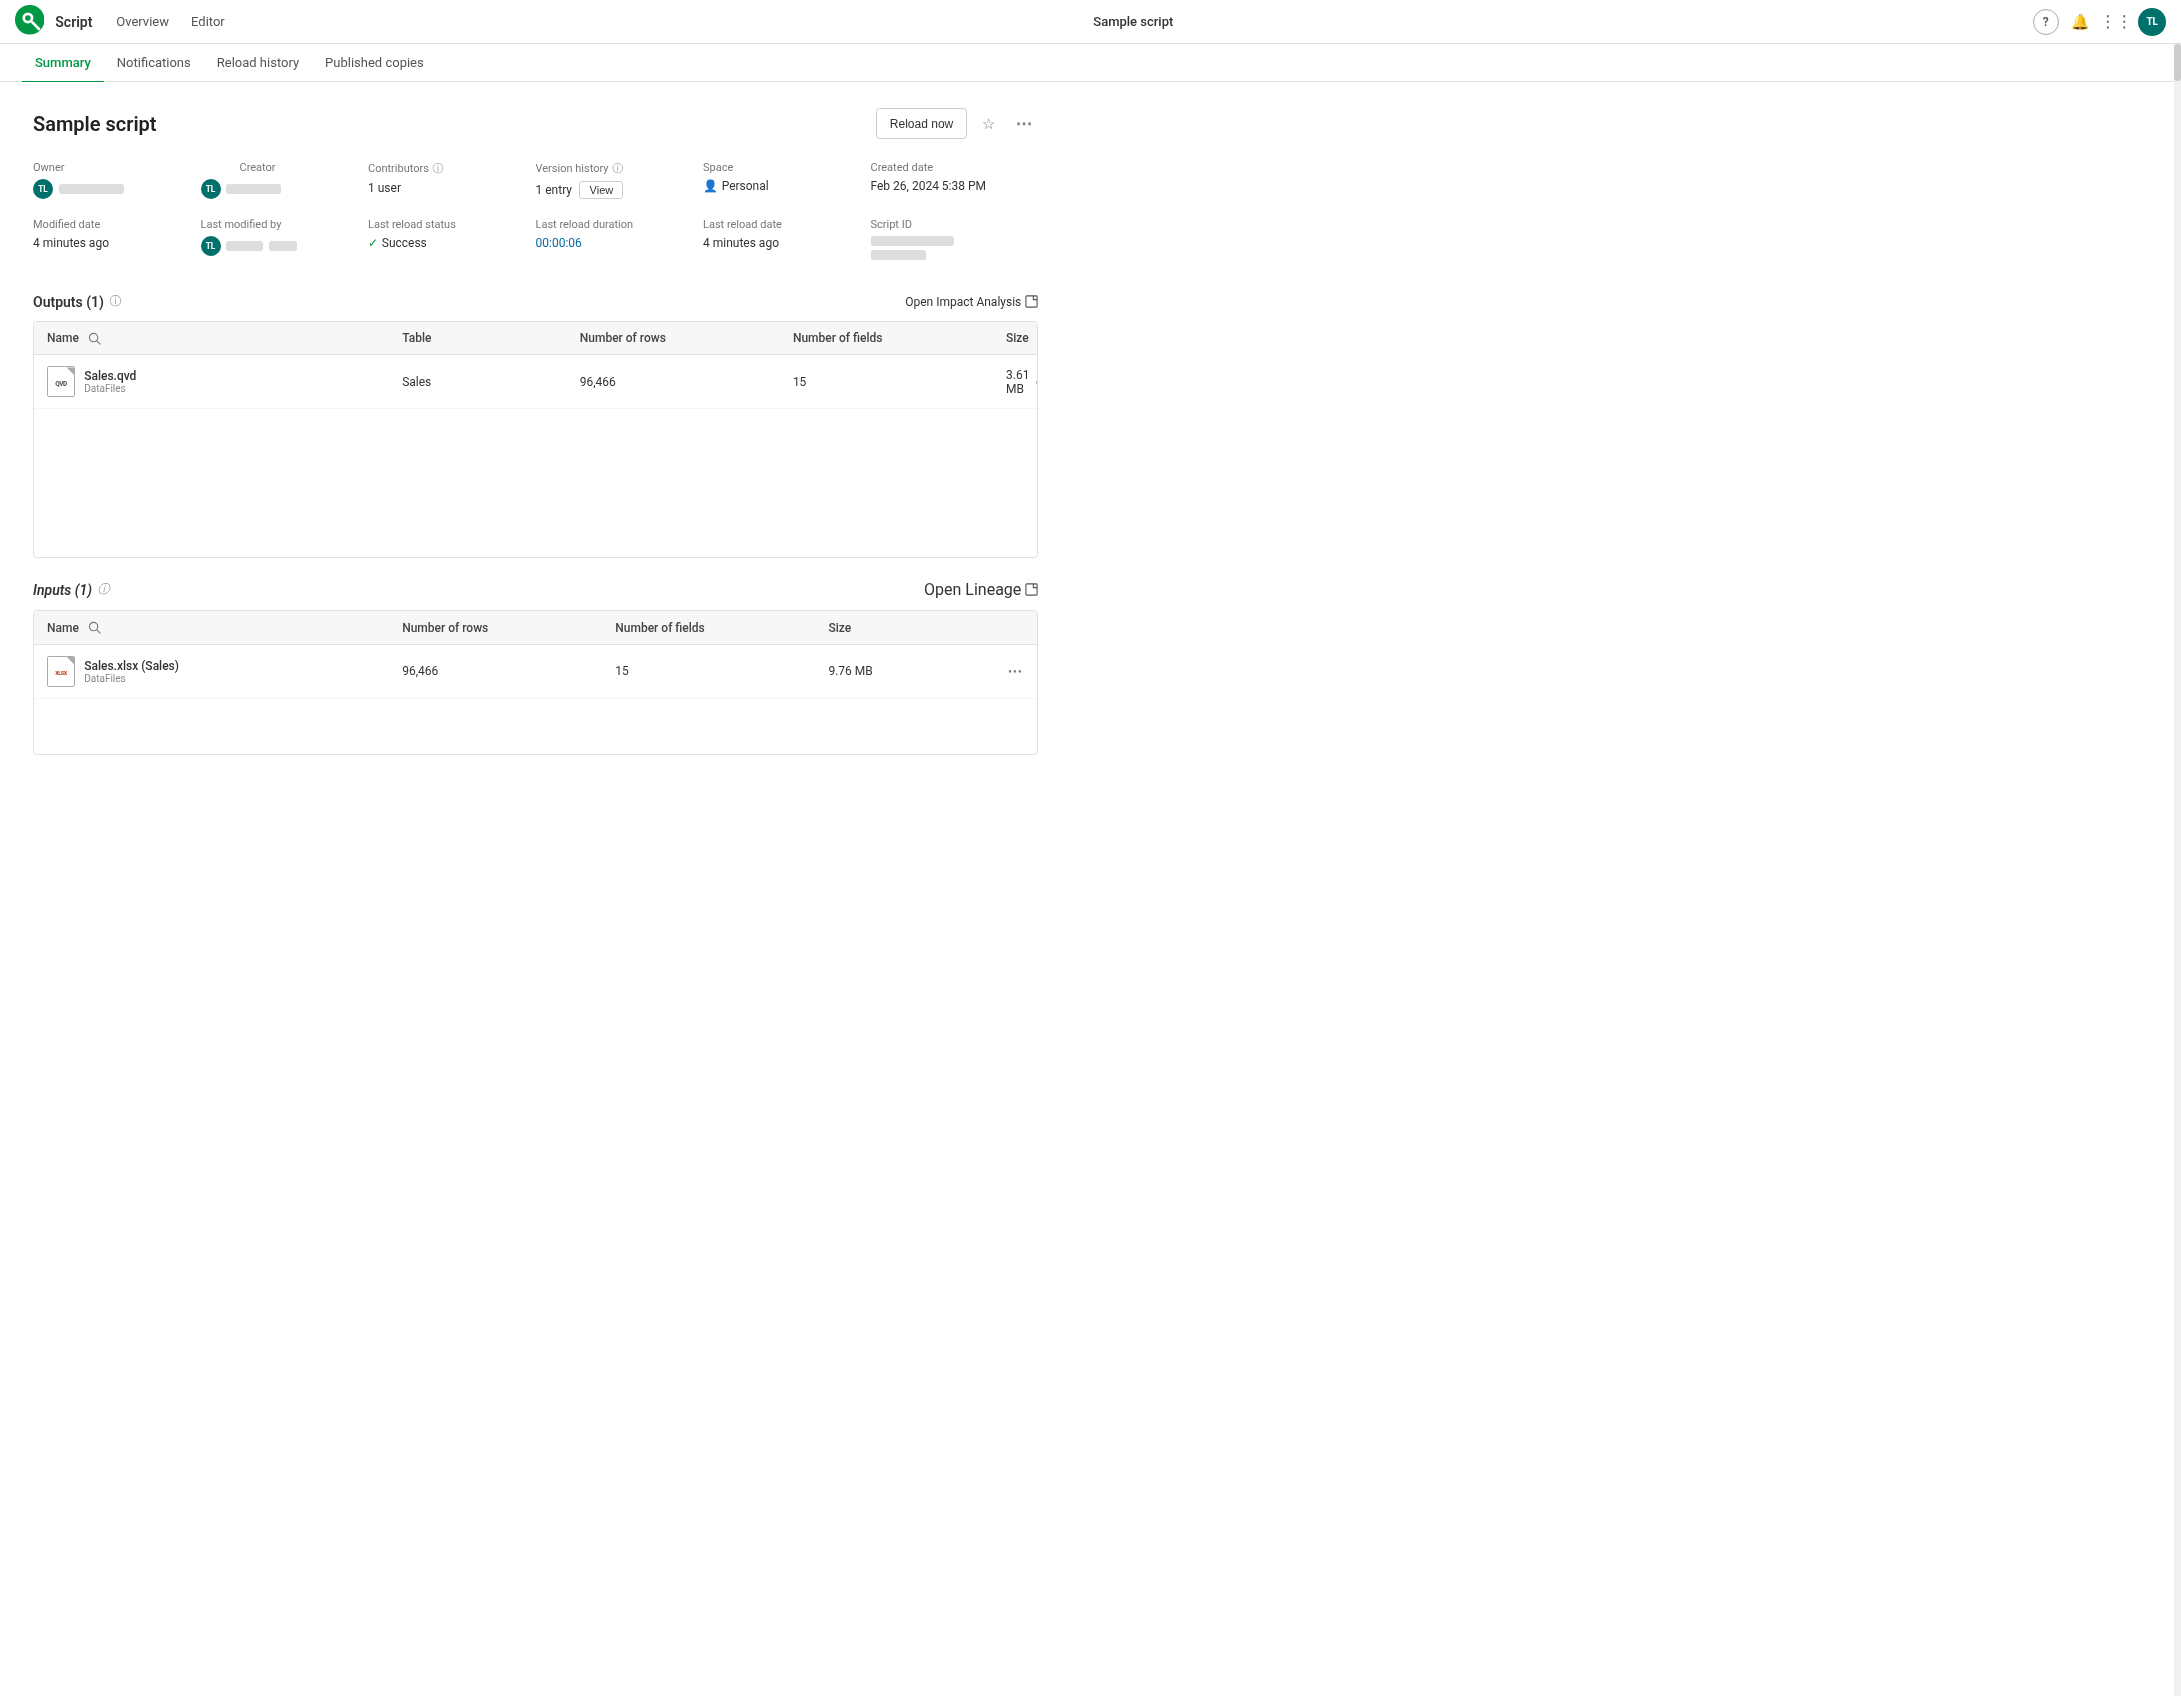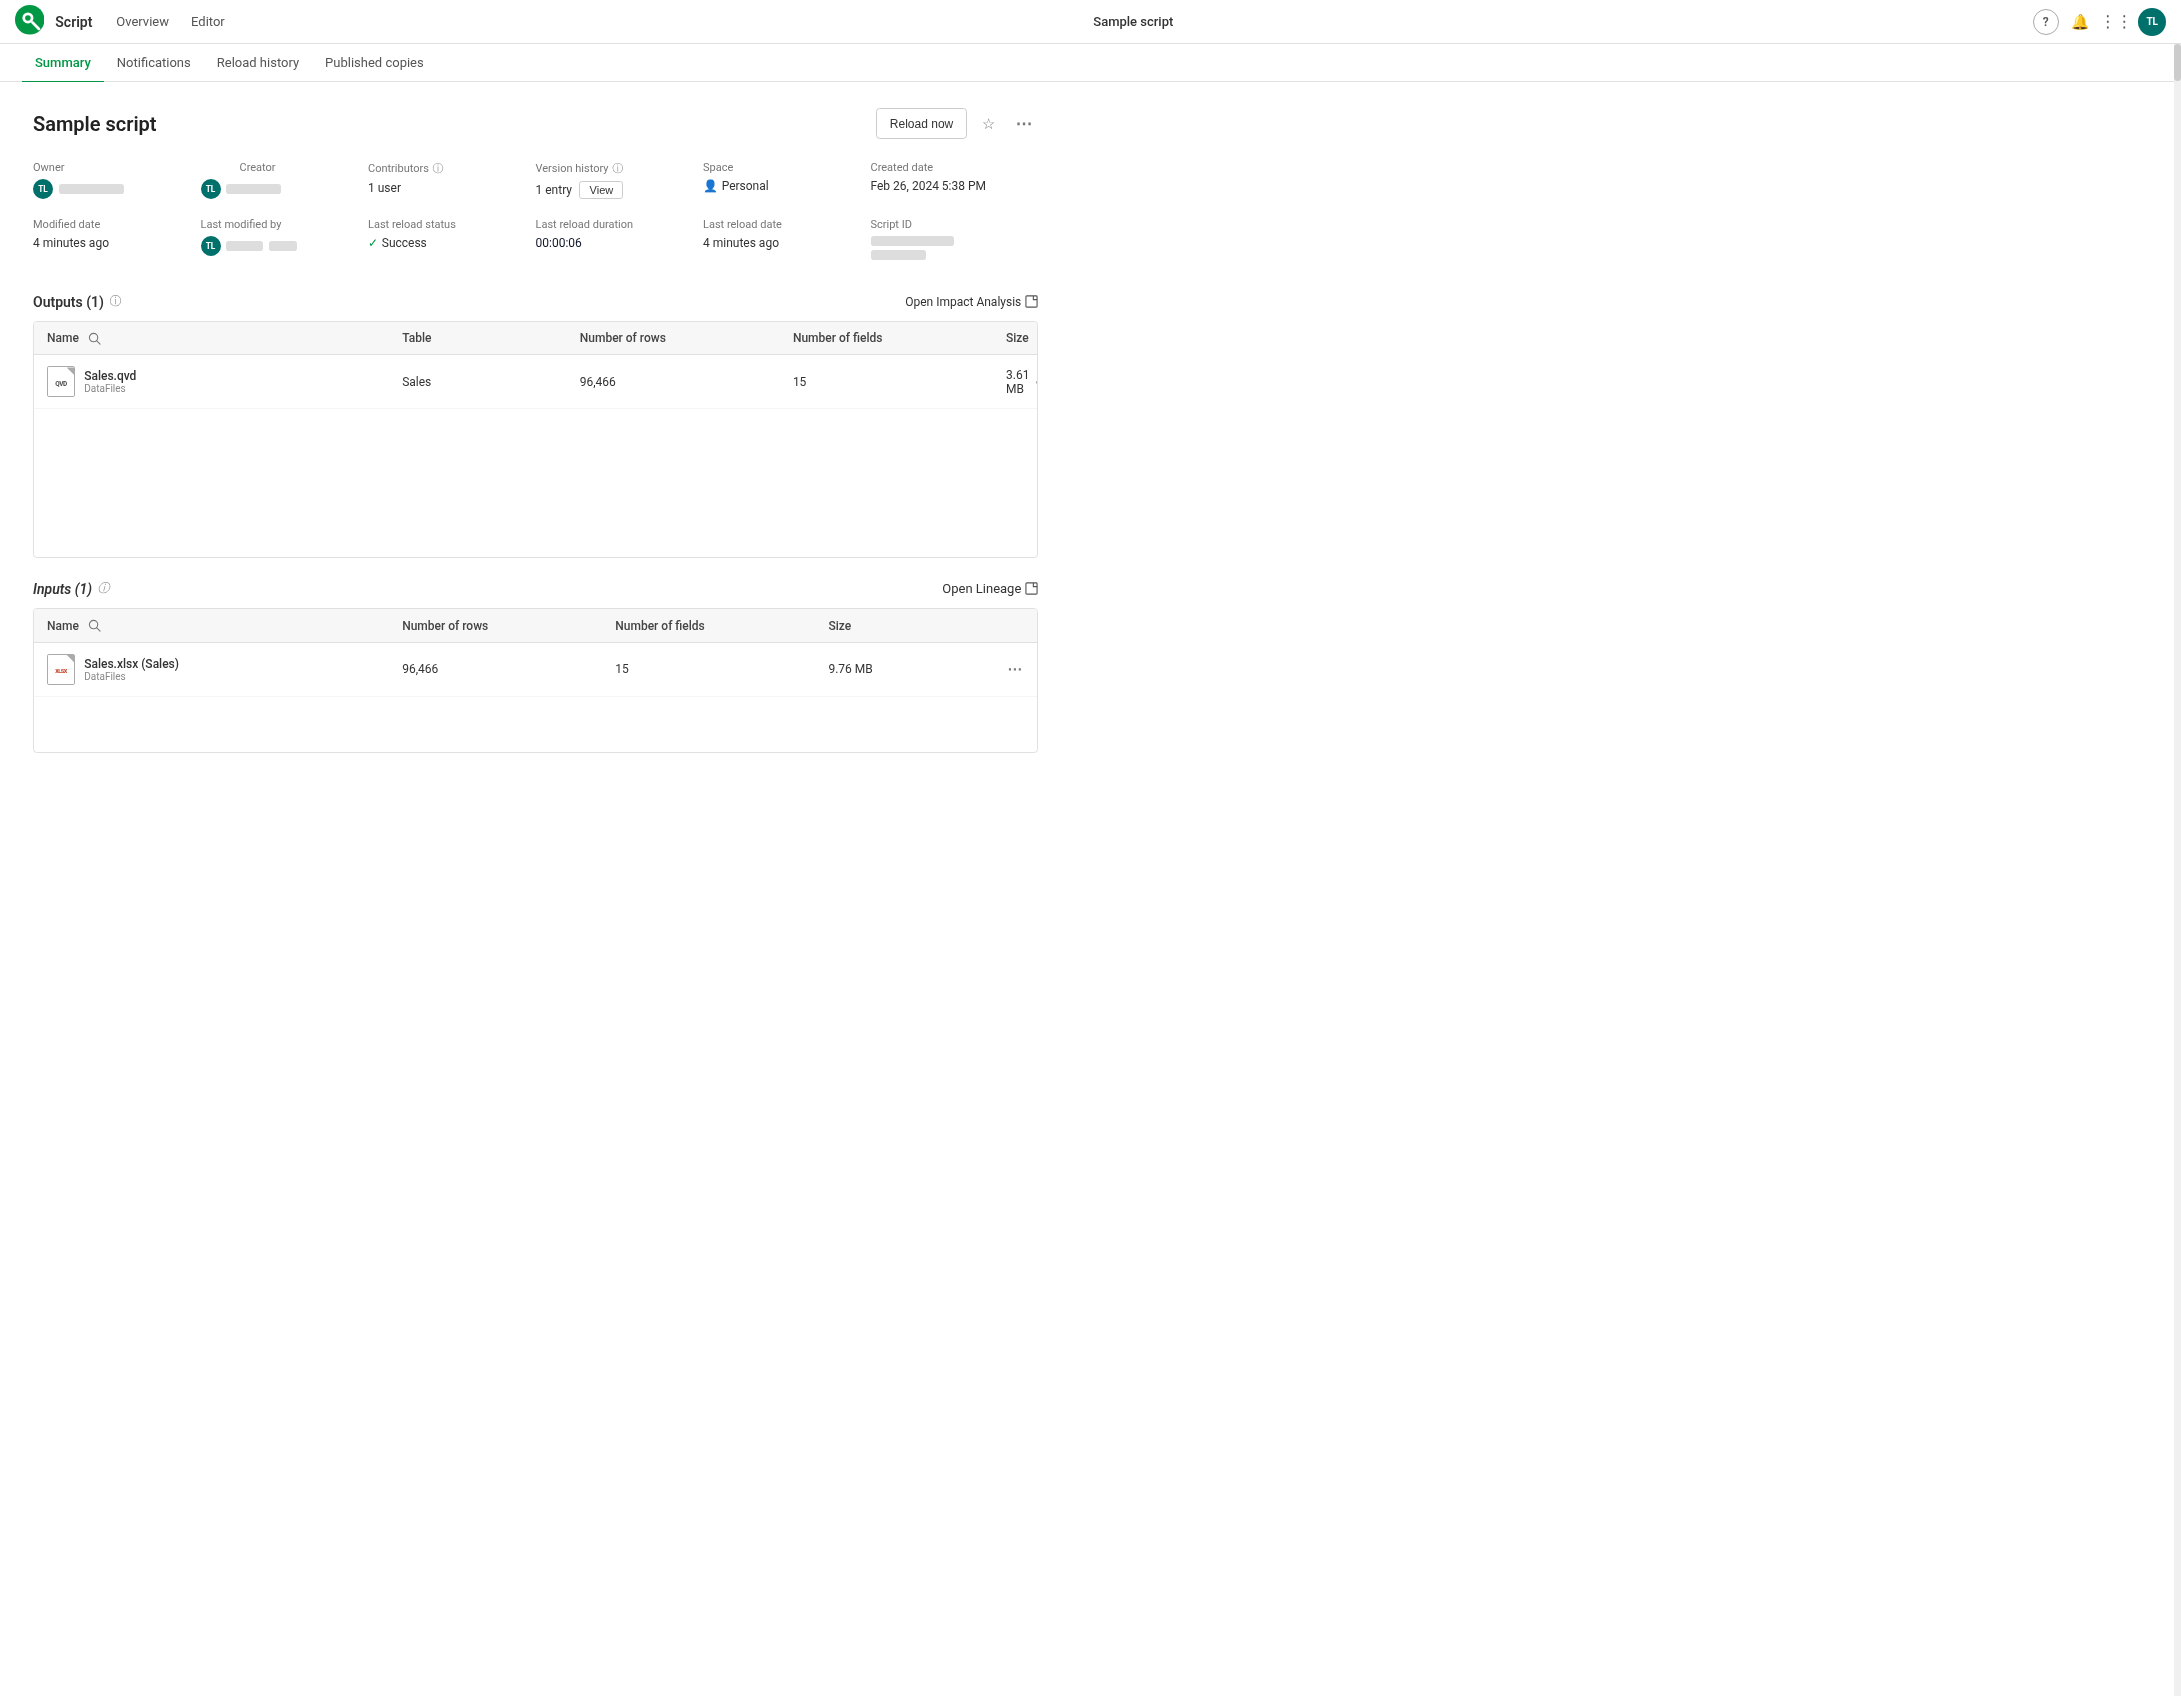--- a/index.html
+++ b/index.html
@@ -125,21 +125,21 @@
     <div>
       <div style="font-size:11px; color:#777; margin-bottom:5.5px;">Last reload status</div>
       <div style="display:flex; align-items:center; gap:3.7px;">
         <span style="color:#009845; font-size:12px;">✓</span>
         <span style="font-size:12px; color:#333;">Success</span>
       </div>
     </div>
 
     <div>
       <div style="font-size:11px; color:#777; margin-bottom:5.5px;">Last reload duration</div>
-      <div style="font-size:12px; color:#0f172a;">00:00:06</div>
+      <div style="font-size:12px; color:#0369a1;">00:00:06</div>
     </div>
 
     <div>
       <div style="font-size:11px; color:#777; margin-bottom:5.5px;">Last reload date</div>
       <div style="font-size:12px; color:#333;">4 minutes ago</div>
     </div>
 
     <div>
       <div style="font-size:11px; color:#777; margin-bottom:5.5px;">Script ID</div>
       <div style="display:flex; flex-direction:column; gap:3.7px;">
@@ -214,21 +214,21 @@
 
     </div>
   </div>
 
   <div style="margin-bottom:22px;">
     <div style="display:flex; align-items:center; justify-content:space-between; margin-bottom:11px;">
       <div style="display:flex; align-items:center; gap:5.5px;font-style:italic;">
         <span style="font-size:14px; font-weight:600;">Inputs (1)</span>
         <span style="font-size:12px; color:#999; cursor:pointer;">ⓘ</span>
       </div>
-      <div style="display:flex; align-items:center; gap:3.7px; font-size:13px; color:#333; cursor:pointer;">
+      <div style="display:flex; align-items:center; gap:3.7px; font-size:16px; color:#333; cursor:pointer;">
         <span>Open Lineage</span>
         <svg width="13" height="13" viewBox="0 0 14 14" fill="none">
           <rect x="1" y="1" width="12" height="12" rx="1" stroke="#555" stroke-width="1.2" fill="none"></rect>
           <path d="M9 1v4h4" stroke="#555" stroke-width="1.2"></path>
         </svg>
       </div>
     </div>
 
     <div style="border:0.9px solid #e0e0e0; border-radius:3.7px; overflow:hidden;">
 

